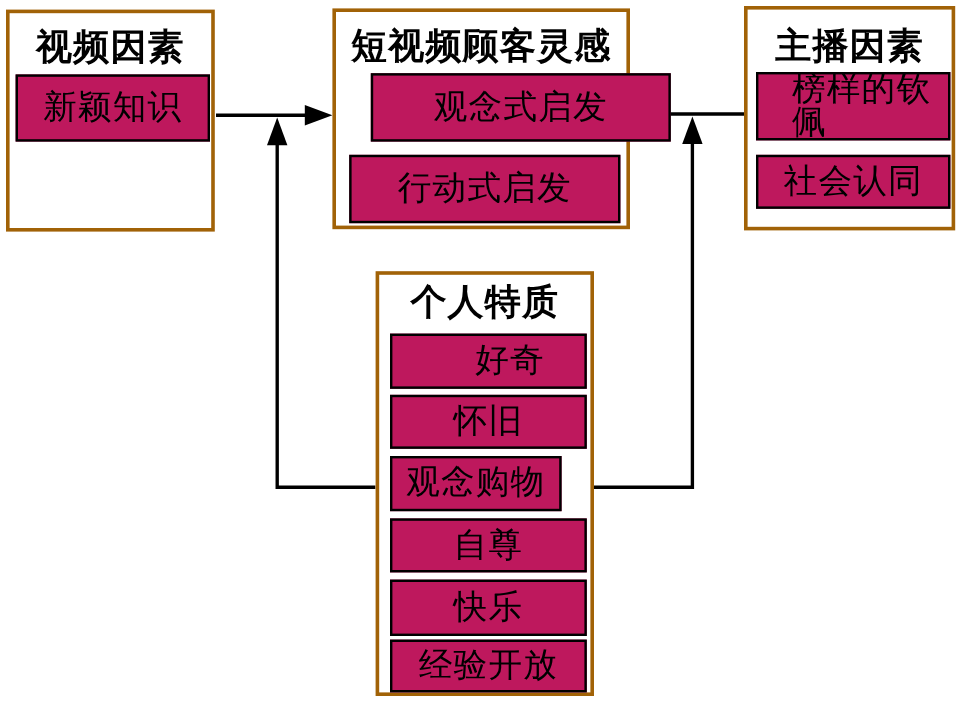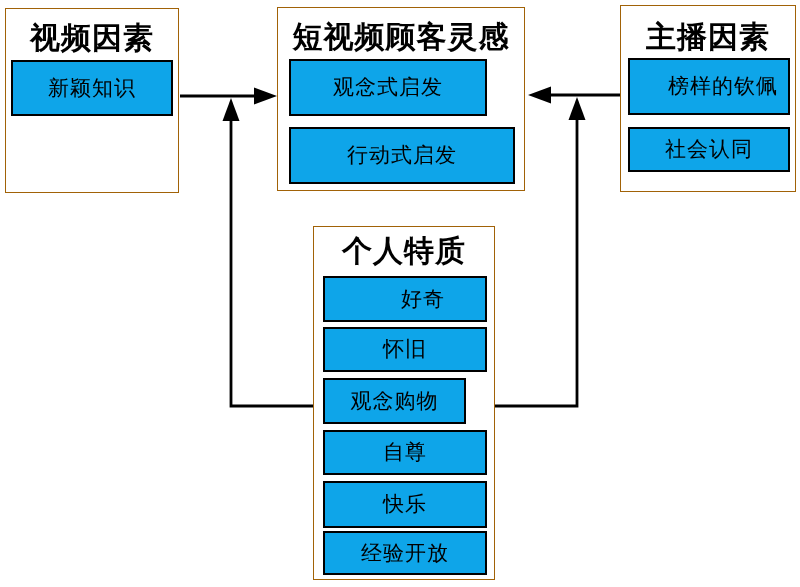--- a/index.html
+++ b/index.html
@@ -13,58 +13,58 @@
     overflow: hidden;
   }
   .arrow-layer {
     position: absolute;
     left: 0; top: 0;
     width: 800px; height: 587px;
     pointer-events: none;
   }
   .group {
     position: absolute;
-    border: 1px solid #a16207;
+    border: 3px solid #a16207;
     background: #ffffff;
     box-sizing: border-box;
   }
   .group-title {
     position: absolute;
     left: 0; right: 0;
     text-align: center;
     font-weight: bold;
     font-size: 30px;
     line-height: 1;
     letter-spacing: 1px;
     font-family: "Liberation Sans", "DejaVu Sans", sans-serif;
   }
   .sub-box {
     position: absolute;
     border: 2px solid #000000;
-    background: #0ea5e9;
+    background: #be185d;
     box-sizing: border-box;
     display: flex;
     align-items: center;
     justify-content: center;
-    font-size: 21px;
+    font-size: 28px;
     line-height: 1;
     letter-spacing: 1px;
     font-family: "Liberation Serif", "DejaVu Serif", serif;
   }
 
   
   #group-video { left: 5px; top: 8px; width: 174px; height: 185px; }
   #group-video .group-title { top: 14px; }
   #video-item-0 { left: 5px; top: 51px; width: 162px; height: 56px; }
   #video-item-1 { left: 5px; top: 119px; width: 162px; height: 56px; }
 
   
   #group-inspiration { left: 277px; top: 7px; width: 248px; height: 184px; }
   #group-inspiration .group-title { top: 14px; }
-  #inspiration-item-0 { left: 11px; top: 51px; width: 198px; height: 57px; text-align: right; }
+  #inspiration-item-0 { left: 29px; top: 51px; width: 250px; height: 57px; text-align: right; }
   #inspiration-item-1 { left: 11px; top: 119px; width: 226px; height: 57px; }
 
   
   #group-anchor { left: 620px; top: 5px; width: 176px; height: 187px; }
   #group-anchor .group-title { top: 16px; }
   #anchor-item-0 { left: 7px; top: 52px; width: 162px; height: 57px; padding-left: 28px; }
   #anchor-item-1 { left: 7px; top: 121px; width: 162px; height: 45px; }
 
   
   #group-traits { left: 313px; top: 226px; width: 182px; height: 354px; }

